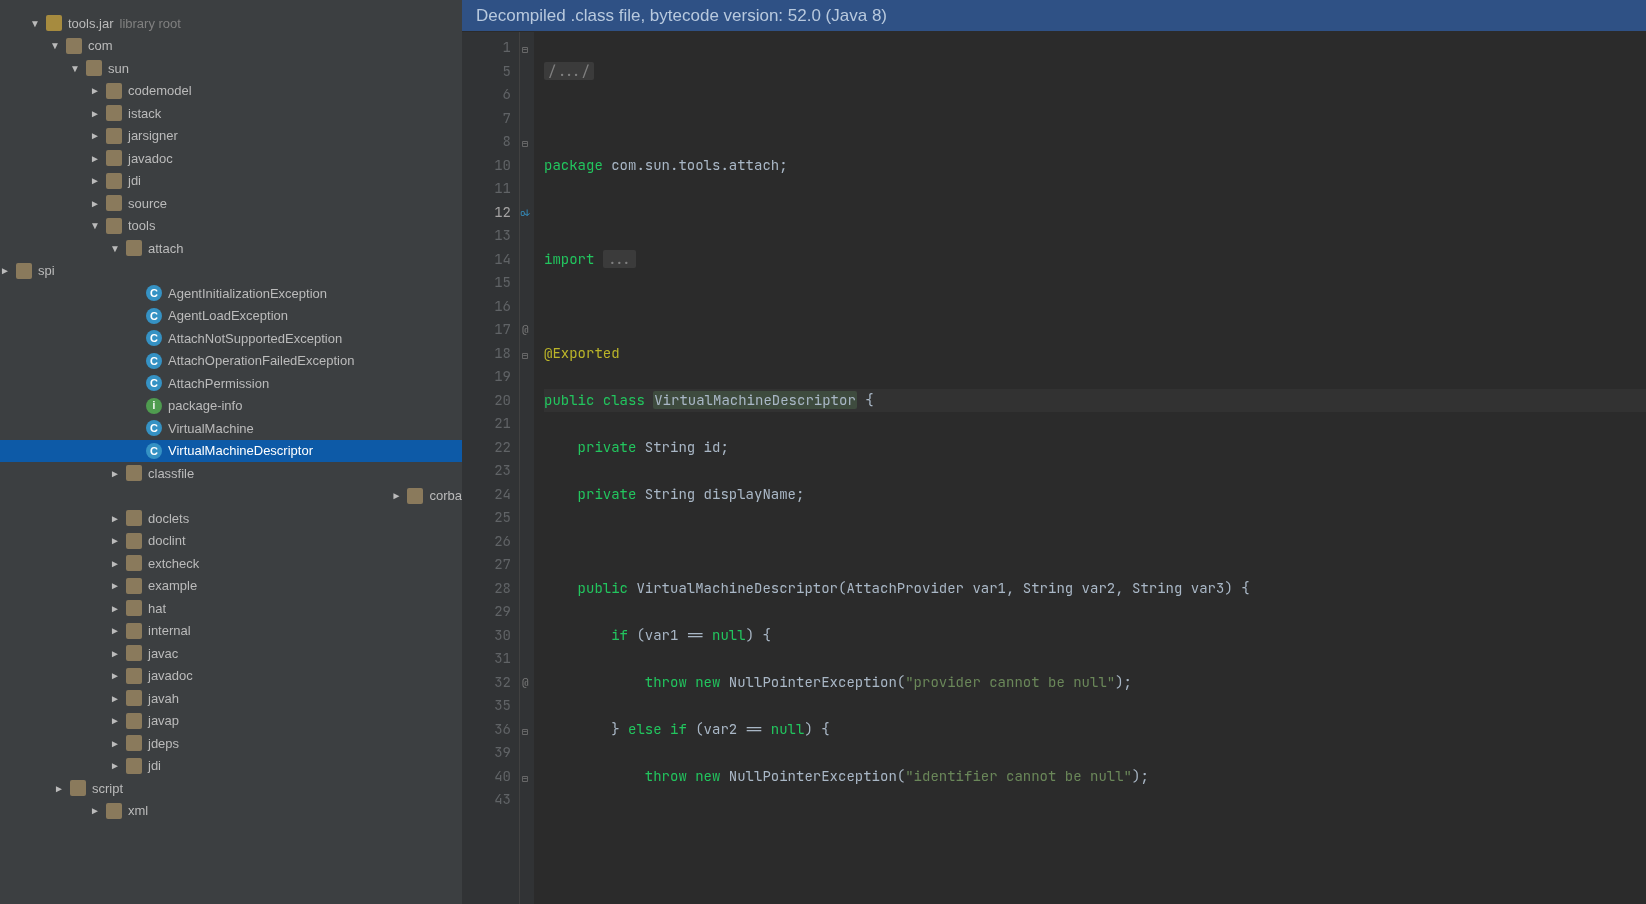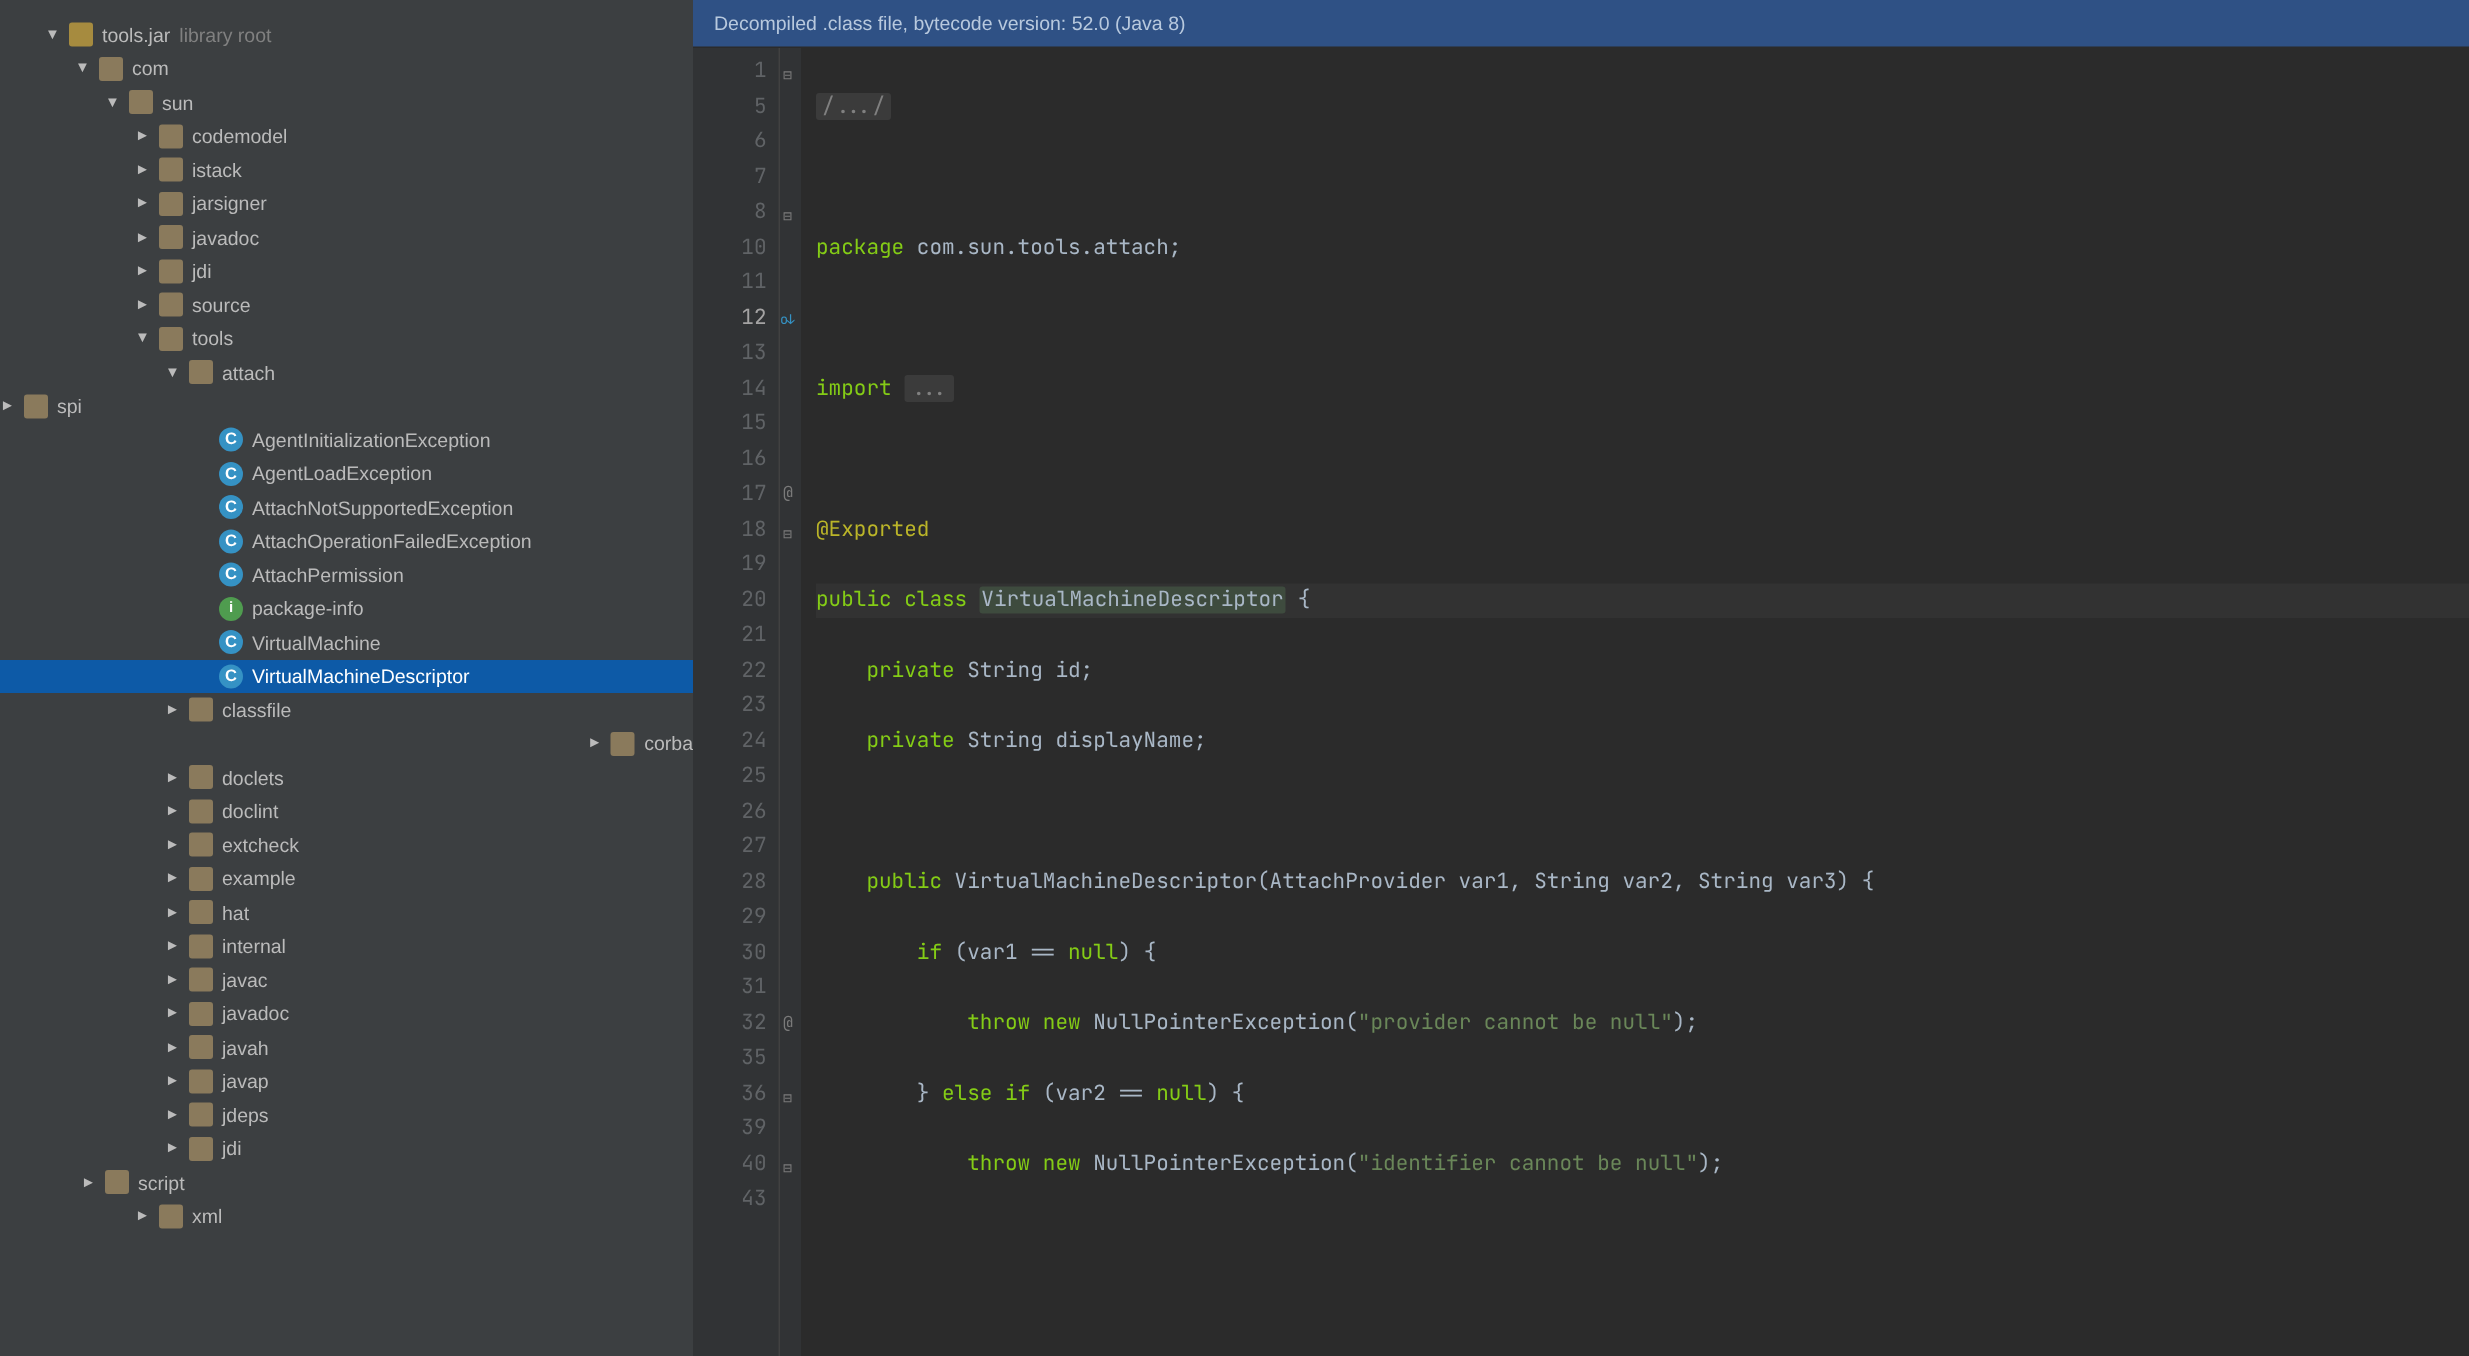--- a/index.html
+++ b/index.html
@@ -63,21 +63,21 @@
   background:#2b2b2b;
   height:904px;
 }
 .banner {
   background:#2f5185;
   color:#b8c9de;
   height:32px;
   display:flex;
   align-items:center;
   padding-left:14px;
-  font-size:13px;
+  font-size:17px;
   border-bottom:1px solid #2b2b2b;
 }
 .code-area {
   flex:1;
   display:flex;
   font-family: "JetBrains Mono","Consolas",monospace;
   font-size:14px;
   line-height:23.5px;
   overflow:hidden;
 }
@@ -104,21 +104,21 @@
 
 .code {
   flex:1;
   padding-top:4px;
   padding-left:10px;
   white-space:pre;
   color:#a9b7c6;
 }
 .cl { height:23.5px; }
 .cl.current { background:#323232; }
-.kw { color:#84cc16; }
+.kw { color:#22c55e; }
 .str { color:#6a8759; }
 .cmfold { background:#3b3b3b; color:#808080; padding:0 4px; border-radius:2px; }
 .clsname { background:#3e4b3e; border-radius:2px; padding:0 1px; }
 </style>
 </head>
 <body>
 
 <div class="tree" id="tree">
     <div class="row" style="padding-left: 30px;">
       <span class="arrow down"></span>

